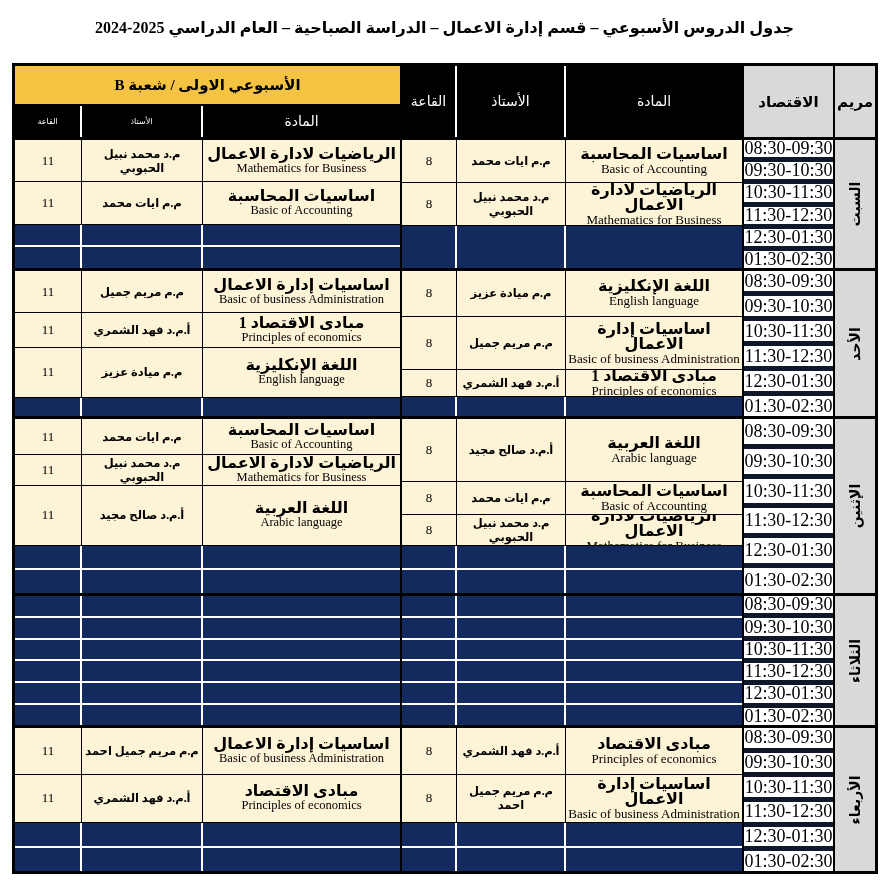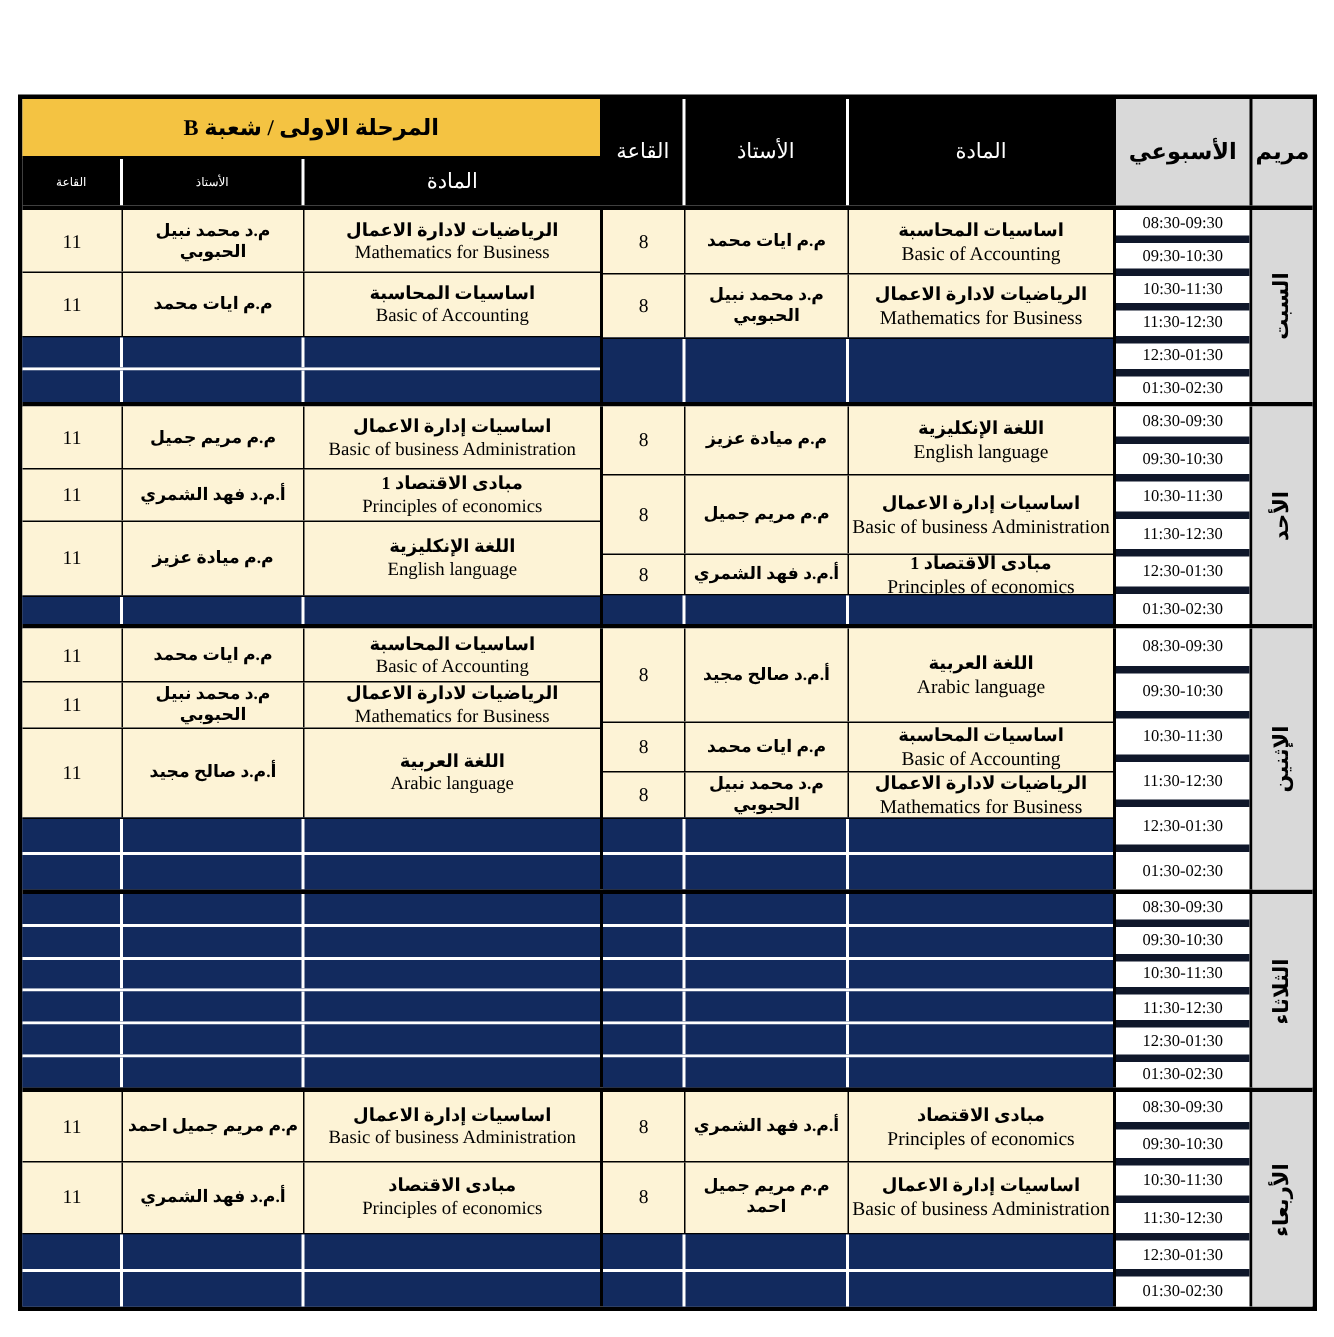--- a/index.html
+++ b/index.html
@@ -37,56 +37,57 @@
   
   .table-body{flex:1;display:flex;flex-direction:column}
   .day-row{display:flex;border-top:3px solid #000;flex-shrink:0}
   .day-cell{width:40px;flex-shrink:0;background:var(--c-gray,#d9d9d9);position:relative}
   .day-label{position:absolute;top:50%;left:50%;
     transform:translate(-50%,-50%) rotate(-90deg);
     font-weight:700;font-size:14px;white-space:nowrap}
   .hours-col{width:91px;flex-shrink:0;border-inline-start:2px solid #000;
     display:flex;flex-direction:column;background:#fff}
   .hour-cell{flex:1;display:flex;align-items:center;justify-content:center;
-    font-size:11px;direction:ltr;min-height:0}
+    font-size:18px;direction:ltr;min-height:0}
   .hour-cell + .hour-cell{border-top:5px solid #0f172a}
   .section-col{display:flex;flex-direction:column;min-width:0}
   .sec-row{display:flex;min-height:0;flex-basis:0;background:var(--c-cream,#fdf3d6)}
   .sec-row + .sec-row{border-top:1px solid #000}
   .sec-row.empty{background:var(--c-navy,#122a5e)}
   .sec-row.empty + .sec-row.empty{border-top:2px solid #fff}
   .cell{display:flex;flex-direction:column;align-items:center;justify-content:center;
     text-align:center;overflow:hidden;min-width:0;min-height:0}
   .cell + .cell{border-inline-start:1px solid #000}
   .empty .cell + .cell{border-inline-start:2px solid #fff}
   .empty .cell{background:var(--c-navy,#122a5e)}
-  .ar{font-size:12px;font-weight:700;line-height:15px}
+  .ar{font-size:16px;font-weight:700;line-height:15px}
   .en{font-size:13px;line-height:15px}
   .sec-b .en{font-size:12.5px}
   .t-name{font-size:11.5px;font-weight:700;line-height:14px;padding:0 2px}
   .r-num{font-size:13px}
 </style>
 </head>
 <body>
 
 <div class="page">
+  <div class="title" dir="rtl">جدول الدروس الأسبوعي – قسم إدارة الاعمال – الدراسة الصباحية – العام الدراسي 2025-2024</div>
 
   <div class="table">
     <div class="header-row">
       <div class="hd-cell col-day">مريم</div>
-      <div class="hd-cell col-hours">الأسبوعي</div>
+      <div class="hd-cell col-hours">الاقتصاد</div>
       <div class="hd-sec sec-a">
         <div class="hd-sub">
           <div class="h-sub h-big c-sub">المادة</div>
           <div class="h-sub h-big c-tea">الأستاذ</div>
           <div class="h-sub h-big c-room">القاعة</div>
         </div>
       </div>
       <div class="hd-sec sec-b">
-        <div class="hd-title">المرحلة الاولى / شعبة B</div>
+        <div class="hd-title">الأسبوعي الاولى / شعبة B</div>
         <div class="hd-sub">
           <div class="h-sub h-big c-sub">المادة</div>
           <div class="h-sub h-small c-tea">الأستاذ</div>
           <div class="h-sub h-small c-room">القاعة</div>
         </div>
       </div>
     </div>
     <div class="table-body" id="schedule-body">
         <div class="day-row" style="height: 131px;">
           <div class="day-cell">

